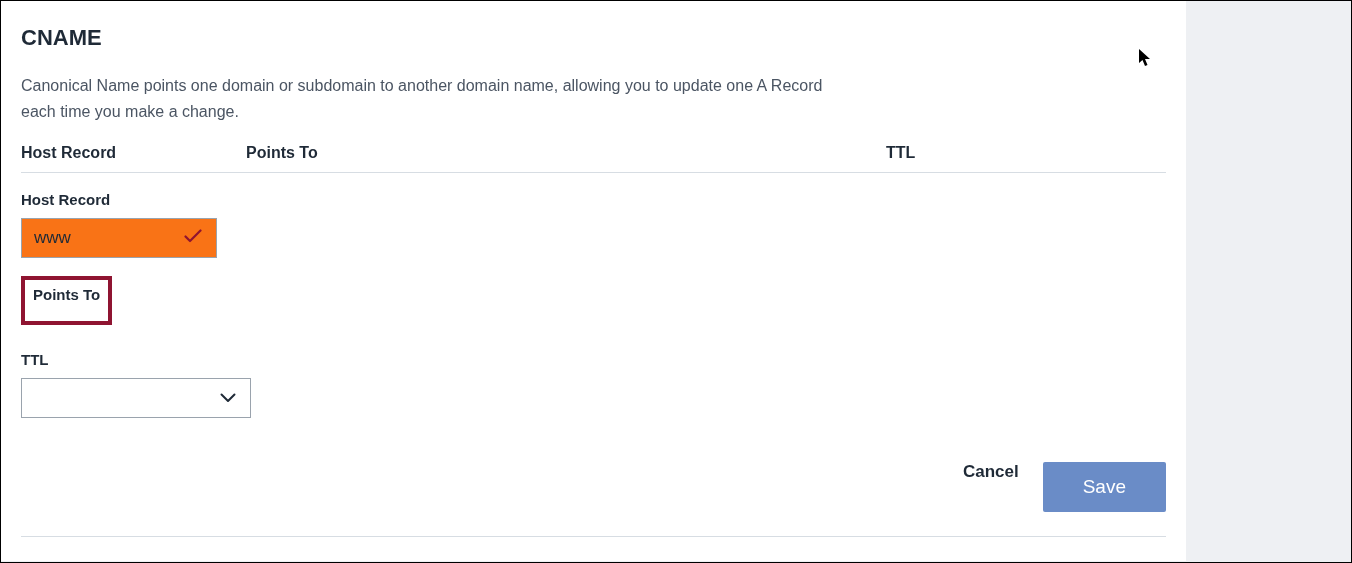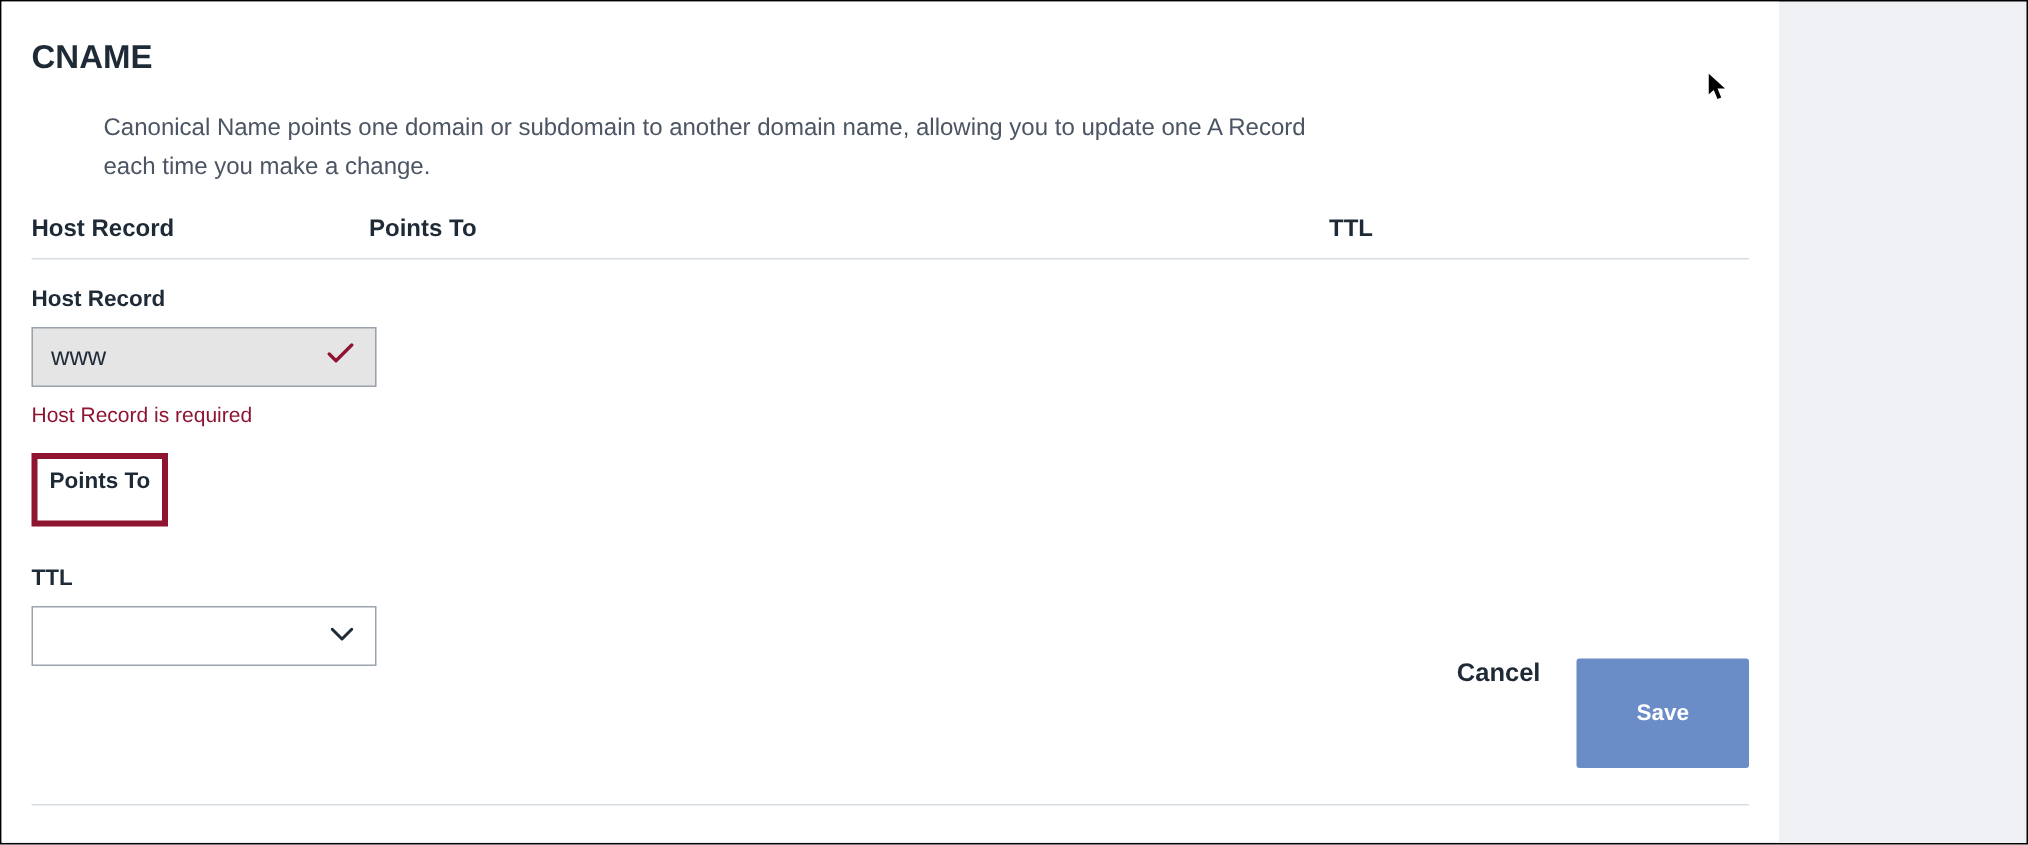--- a/index.html
+++ b/index.html
@@ -27,21 +27,20 @@
       font-weight: 700;
       color: #1f2a37;
       margin-bottom: 22px;
     }
     .description {
       font-size: 16px;
       color: #4b5563;
       line-height: 1.6;
       max-width: 840px;
       margin-bottom: 20px;
-      margin-left: 48px;
     }
     .header-row {
       display: flex;
       border-bottom: 1px solid #d7dde3;
       padding-bottom: 10px;
       margin-bottom: 18px;
     }
     .header-col {
       font-size: 16px;
       font-weight: 700;
@@ -55,24 +54,24 @@
     }
     .field-label {
       font-size: 15px;
       font-weight: 700;
       color: #1f2a37;
       margin-bottom: 10px;
       display: block;
     }
     .input-wrap {
       position: relative;
-      width: 230px;
+      width: 196px;
       height: 40px;
       border: 1px solid #9aa3ad;
-      background: #e5e5e5;
+      background: #f97316;
       display: flex;
       align-items: center;
     }
     .input-el {
       border: none;
       outline: none;
       padding: 0 40px 0 12px;
       font-size: 17px;
       color: #1f2a37;
       width: 100%;
@@ -136,24 +135,24 @@
     }
     .cancel-link {
       font-size: 17px;
       font-weight: 600;
       color: #1f2a37;
       cursor: pointer;
     }
     .save-btn {
       background: #6a8cc7;
       color: #fff;
-      font-size: 15px;
-      font-weight: 700;
+      font-size: 19px;
+      font-weight: 400;
       border: none;
-      padding: 28px 40px;
+      padding: 14px 40px;
       cursor: pointer;
       border-radius: 2px;
     }
     .cursor-icon {
       position: absolute;
       top: 48px;
       left: 1138px;
       pointer-events: none;
     }
   </style>
@@ -174,21 +173,20 @@
   <div class="field-group">
     <label class="field-label">Host Record</label>
     <div class="input-wrap">
       <input type="text" class="input-el" value="www" style="">
       <span class="check-icon">
         <svg width="18" height="14" viewBox="0 0 18 14" fill="none">
           <path d="M1.5 7.5 L6 12 L16.5 1.5" stroke="#8f1431" stroke-width="2.2" fill="none" stroke-linecap="round" stroke-linejoin="round"></path>
         </svg>
       </span>
     </div>
-    <div class="error-text">Host Record is required</div>
   </div>
 
   <div class="field-group">
     <div class="highlight-box">
       <label class="field-label">Points To</label>
     </div>
   </div>
 
   <div class="field-group">
     <label class="field-label">TTL</label>

